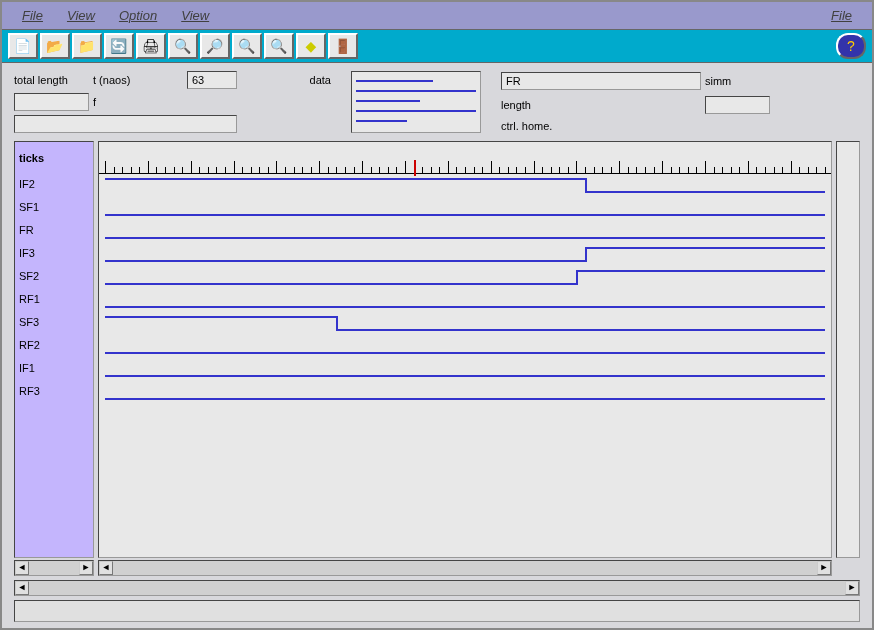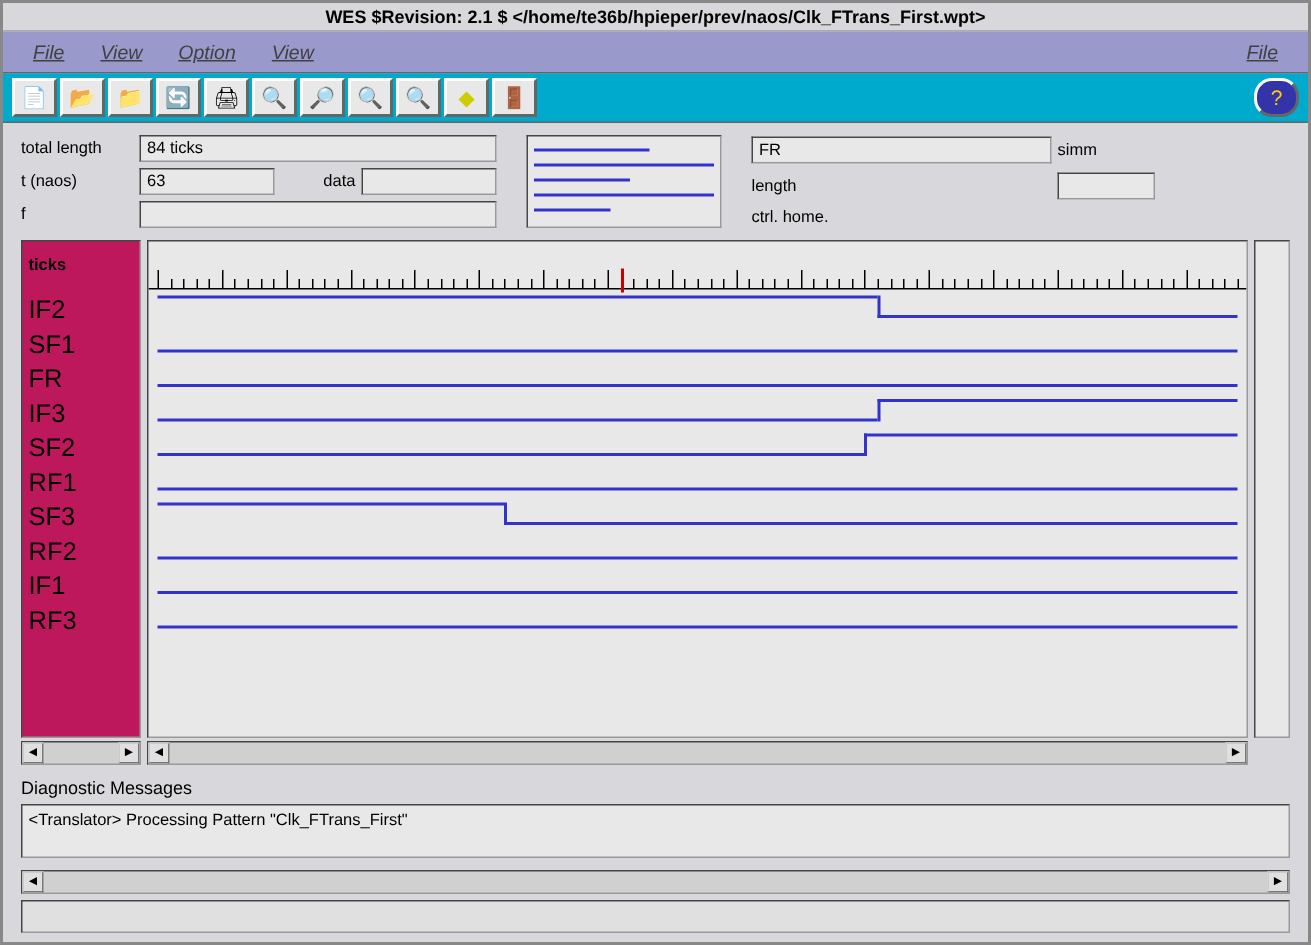--- a/index.html
+++ b/index.html
@@ -108,32 +108,32 @@
     .main-area {
       flex: 1;
       display: flex;
       padding: 0 12px;
       gap: 4px;
       overflow: hidden;
     }
     .signal-names {
       width: 80px;
       border: 1px inset #999;
-      background: #be185d;
+      background: #c4b5fd;
       padding: 4px;
     }
     .signal-header {
       font-weight: bold;
       font-size: 11px;
       height: 28px;
       padding-top: 6px;
     }
     .signal-name {
       height: 23px;
-      font-size: 17px;
+      font-size: 11px;
       padding-top: 4px;
     }
     .waveform-area {
       flex: 1;
       border: 1px inset #999;
       background: #e8e8e8;
       position: relative;
       overflow: hidden;
     }
     .ruler {
@@ -215,21 +215,20 @@
       height: 22px;
       border: 1px inset #999;
       margin: 2px 12px 6px;
       background: #e0e0e0;
     }
   </style>
 </head>
 <body>
 
 <div class="window">
-  <div class="titlebar">WES $Revision: 2.1 $ &lt;/home/te36b/hpieper/prev/naos/Clk_FTrans_First.wpt&gt;</div>
 
   <div class="menubar">
     <div class="menubar-item">File</div>
     <div class="menubar-item">View</div>
     <div class="menubar-item">Option</div>
     <div class="menubar-item">View</div>
     <div class="menubar-spacer"></div>
     <div class="menubar-item">File</div>
   </div>
 
@@ -245,21 +244,20 @@
     <div class="tb-btn">🔍</div>
     <div class="tb-btn" style="color:#cccc00">◆</div>
     <div class="tb-btn">🚪</div>
     <div class="toolbar-spacer"></div>
     <div class="tb-btn" style="background:#3333aa;color:#ffcc00;border-radius:12px">?</div>
   </div>
 
   <div class="info-panel">
     <div class="info-left">
       <div class="info-label">total length</div>
-      <div class="info-field" style="grid-column: span 3">84 ticks</div>
       <div class="info-label">t (naos)</div>
       <div class="info-field">63</div>
       <div class="info-label" style="text-align:right">data</div>
       <div class="info-field"></div>
       <div class="info-label">f</div>
       <div class="info-field" style="grid-column: span 3"></div>
     </div>
     <div class="info-center">
       <div class="mini-wave" style="top:2px;width:60%"></div>
       <div class="mini-wave" style="top:12px"></div>
@@ -430,24 +428,20 @@
       <div class="hscroll-arrow" style="left:0">◄</div>
       <div class="hscroll-arrow" style="right:0">►</div>
     </div>
     <div class="hscroll large">
       <div class="hscroll-arrow" style="left:0">◄</div>
       <div class="hscroll-arrow" style="right:0">►</div>
     </div>
     <div style="width:24px"></div>
   </div>
 
-  <div class="diag-section">
-    <div class="diag-title">Diagnostic Messages</div>
-    <div class="diag-box">&lt;Translator&gt; Processing Pattern "Clk_FTrans_First"</div>
-  </div>
 
   <div class="hscroll-row">
     <div class="hscroll large">
       <div class="hscroll-arrow" style="left:0">◄</div>
       <div class="hscroll-arrow" style="right:0">►</div>
     </div>
   </div>
 
   <div class="status-bar"></div>
 </div>

